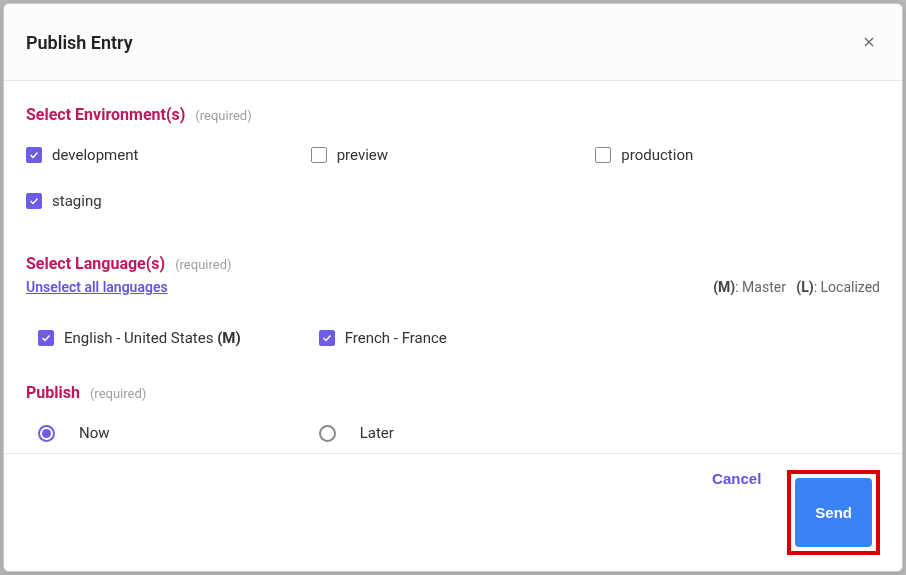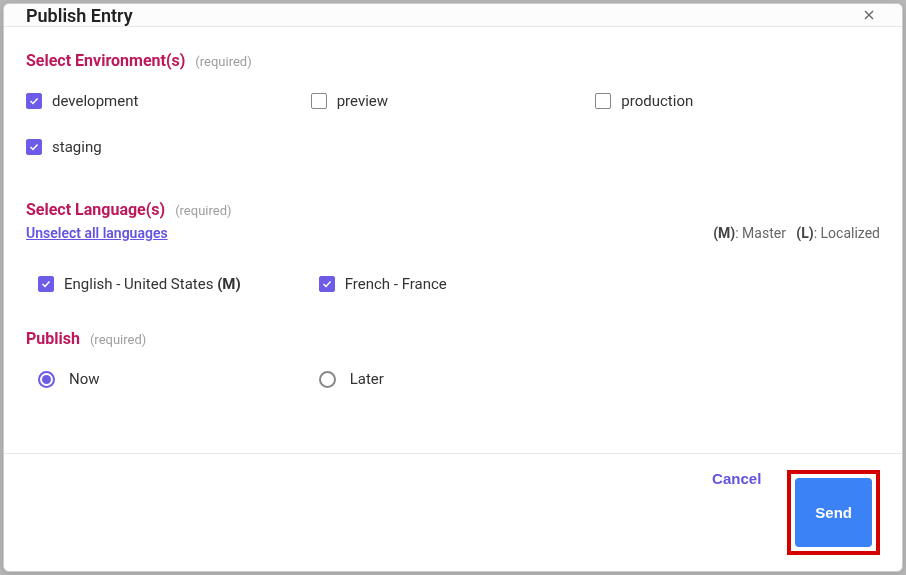--- a/index.html
+++ b/index.html
@@ -18,21 +18,21 @@
     border: 1px solid #ccc;
     border-radius: 6px;
     display: flex;
     flex-direction: column;
     box-shadow: 0 2px 10px rgba(0,0,0,0.15);
   }
   .modal-header {
     display: flex;
     align-items: center;
     justify-content: space-between;
-    padding: 0 22px;
+    padding: 27px 22px;
     border-bottom: 1px solid #e8e8e8;
     background: #fcfcfc;
     border-radius: 6px 6px 0 0;
   }
   .modal-title {
     font-size: 18px;
     font-weight: 600;
     color: #222;
   }
   .close-btn {
@@ -131,21 +131,21 @@
 
   .publish-row {
     display: grid;
     grid-template-columns: 1fr 1fr 1fr;
     margin-top: 22px;
     padding-left: 12px;
   }
   .radio-row {
     display: flex;
     align-items: center;
-    gap: 14px;
+    gap: 24px;
     font-size: 15px;
     color: #333;
     cursor: pointer;
   }
   .radio {
     width: 17px;
     height: 17px;
     border: 2px solid #888;
     border-radius: 50%;
     display: flex;

